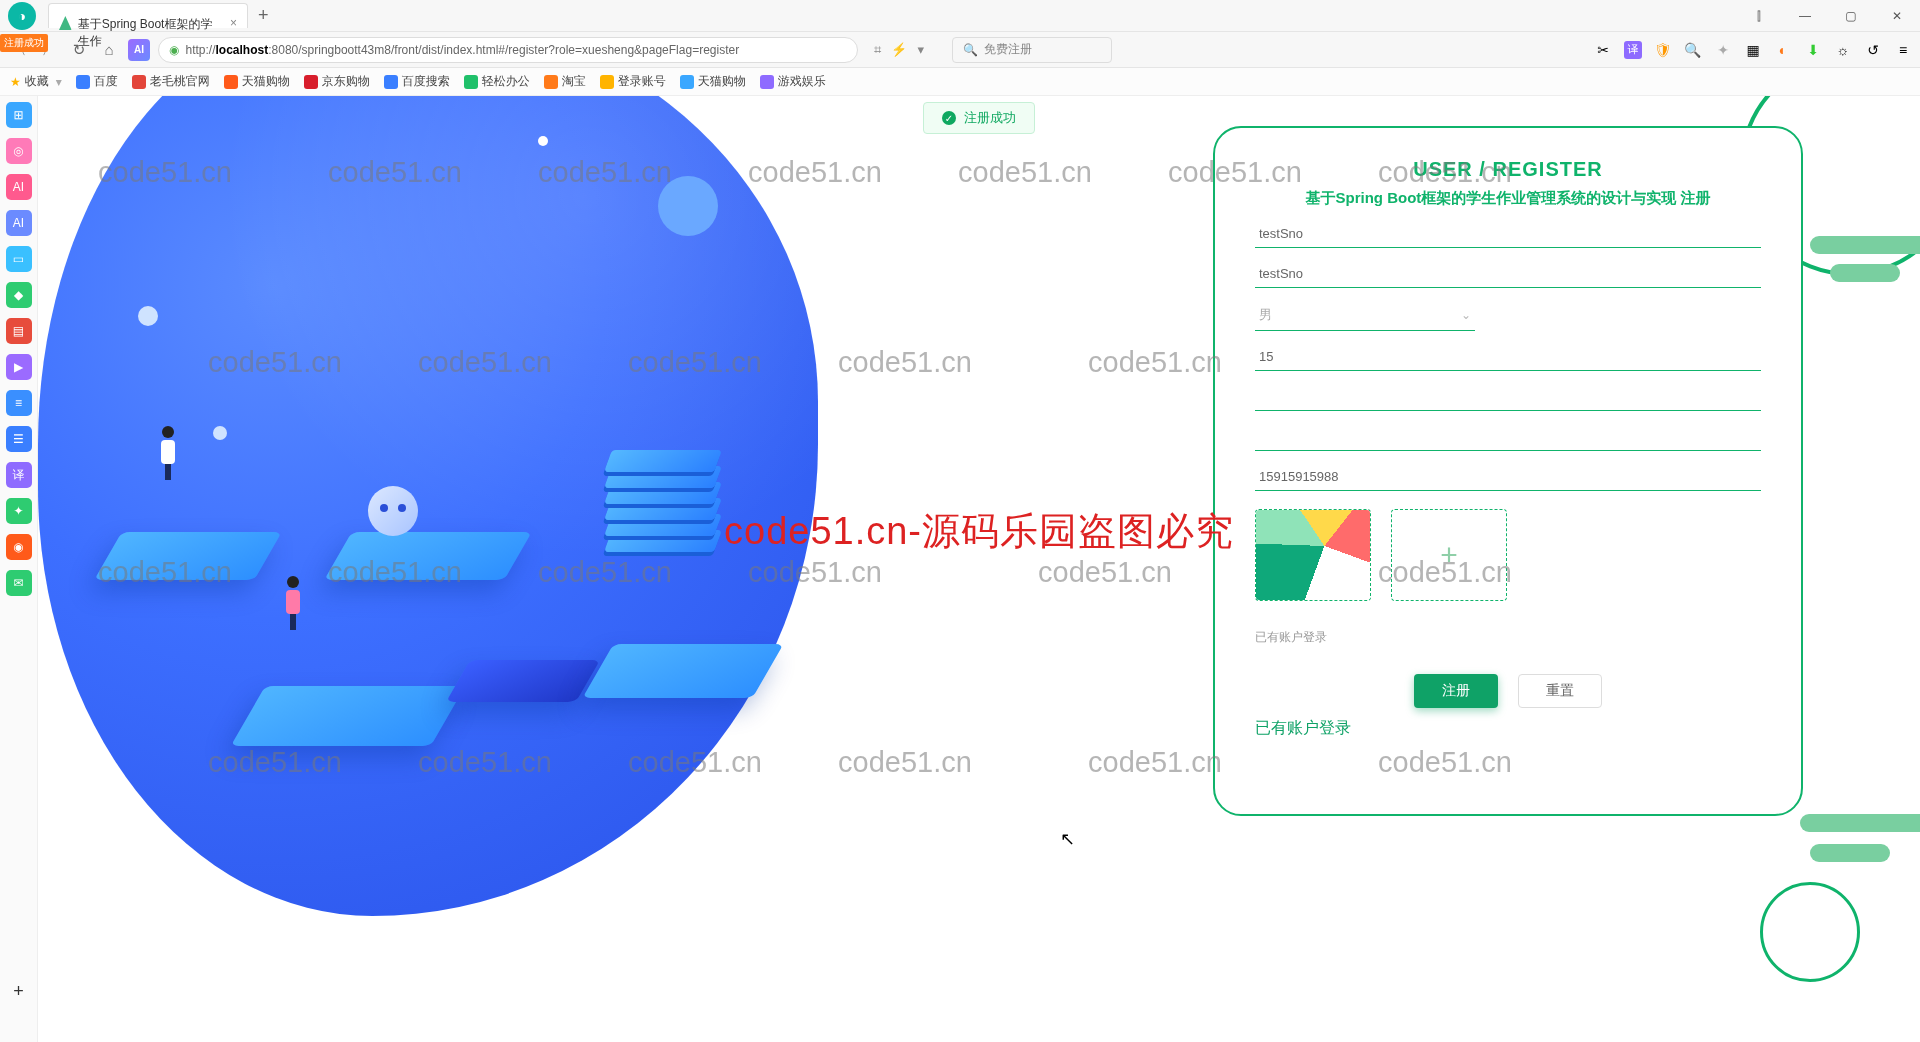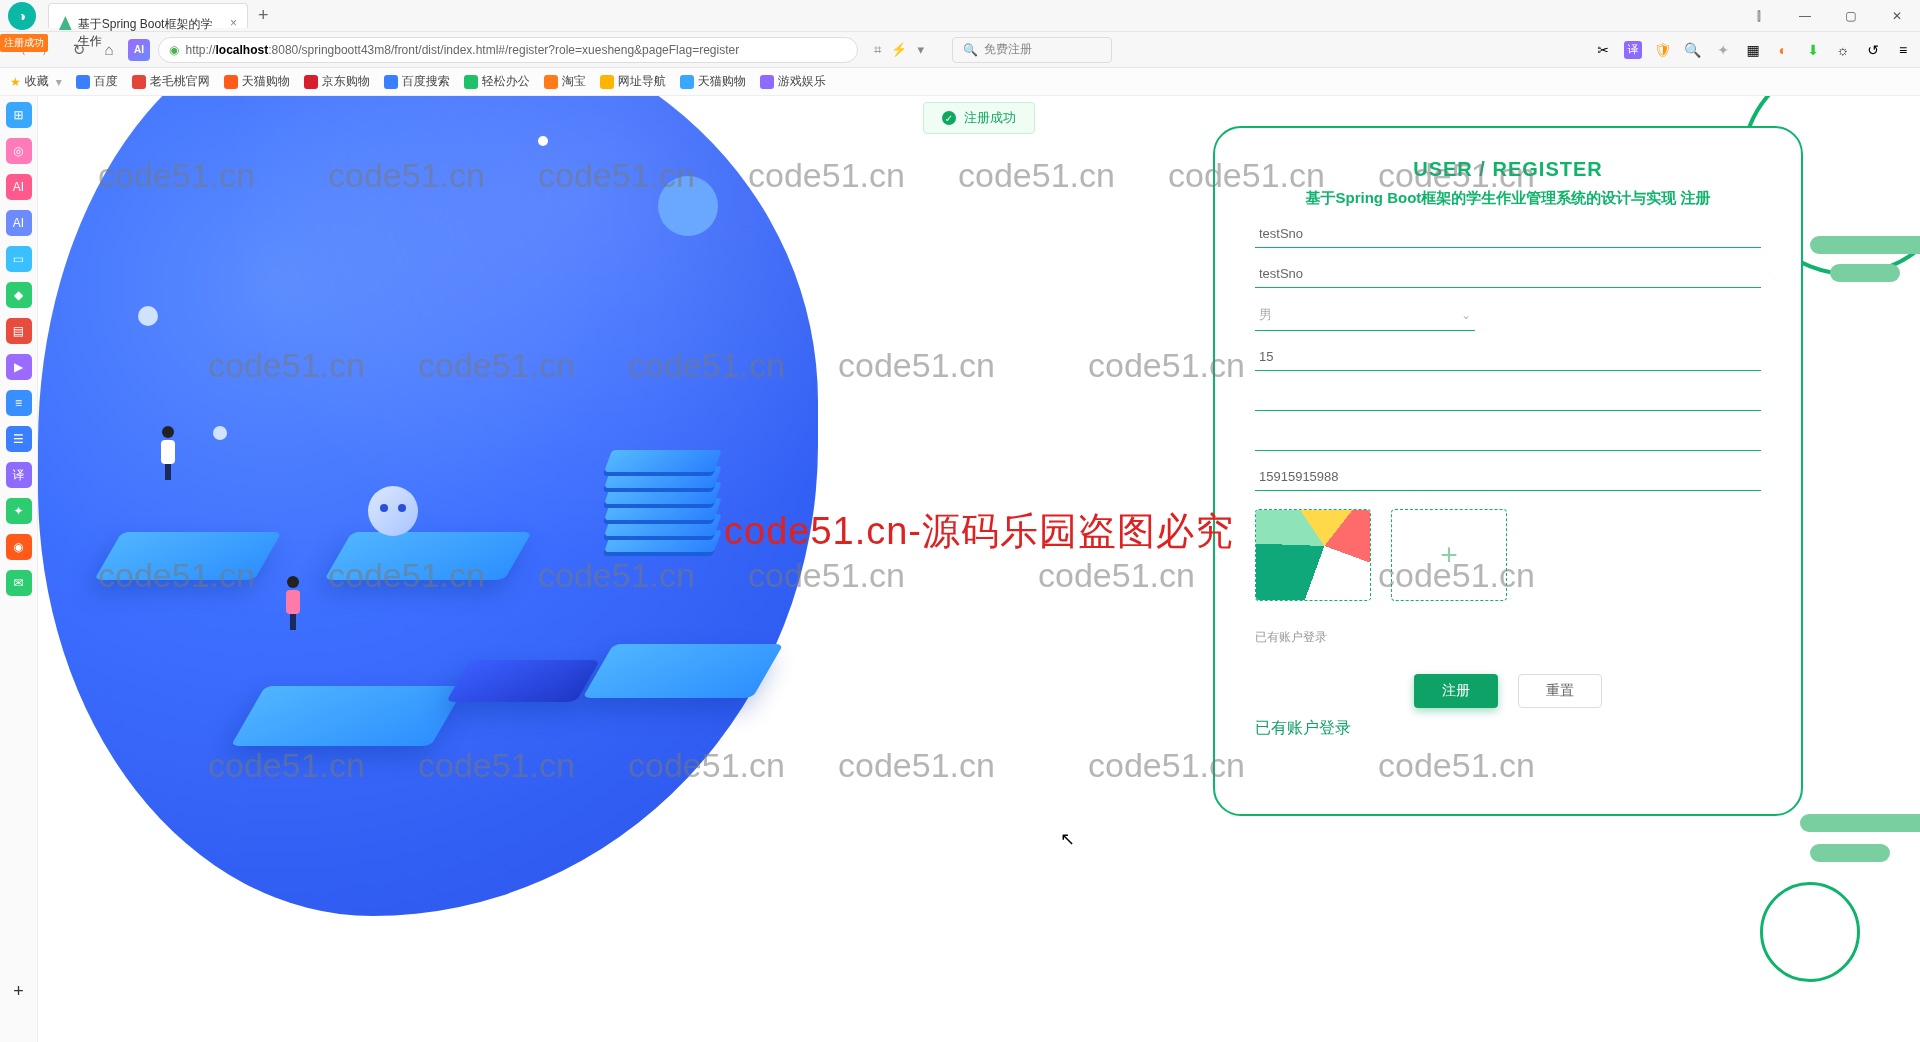--- a/index.html
+++ b/index.html
@@ -81,21 +81,21 @@
 .upl-add { font-size:30px; color:#8fcfa8; font-weight:300; }
 .hint { font-size:12px; color:#999; margin-top:28px; }
 .btn-row { display:flex; justify-content:center; gap:20px; margin-top:28px; }
 .btn { width:84px; height:34px; border-radius:4px; font-size:14px; display:flex; align-items:center; justify-content:center; cursor:pointer; }
 .btn.primary { background:#0fa267; color:#fff; box-shadow:0 3px 8px rgba(15,162,103,.4); }
 .btn.plain { border:1px solid #ddd; color:#666; background:#fff; }
 .login-link { font-size:16px; color:#0fa267; margin-top:10px; display:inline-block; }
 
 
 .wm-grid { position:absolute; inset:0; pointer-events:none; }
-.wm { position:absolute; color:rgba(120,120,120,.55); font-size:34px; font-family:Arial; }
+.wm { position:absolute; color:rgba(120,120,120,.55); font-size:29px; font-family:Arial; }
 .wm-big { position:absolute; left:50%; top:46%; transform:translate(-50%,-50%); color:#d22; font-size:38px; font-weight:500; letter-spacing:1px; pointer-events:none; white-space:nowrap;}
 
 .cursor { position:absolute; left:1022px; top:732px; font-size:18px; pointer-events:none; z-index:30;}
 </style>
 </head>
 <body>
 
 <div class="titlebar">
   <div class="logo-360">◑</div>
   <div class="tab">
@@ -178,21 +178,21 @@
   <span class="bm">
       <span class="bm-ic" style="background:#20c06a"></span>
       <span>轻松办公</span>
     </span>
   <span class="bm">
       <span class="bm-ic" style="background:#ff7a1a"></span>
       <span>淘宝</span>
     </span>
   <span class="bm">
       <span class="bm-ic" style="background:#ffb400"></span>
-      <span>网址导航</span>
+      <span>登录账号</span>
     </span>
   <span class="bm">
       <span class="bm-ic" style="background:#3aa7ff"></span>
       <span>天猫购物</span>
     </span>
   <span class="bm">
       <span class="bm-ic" style="background:#8e6bff"></span>
       <span>游戏娱乐</span>
     </span>
 </div>

